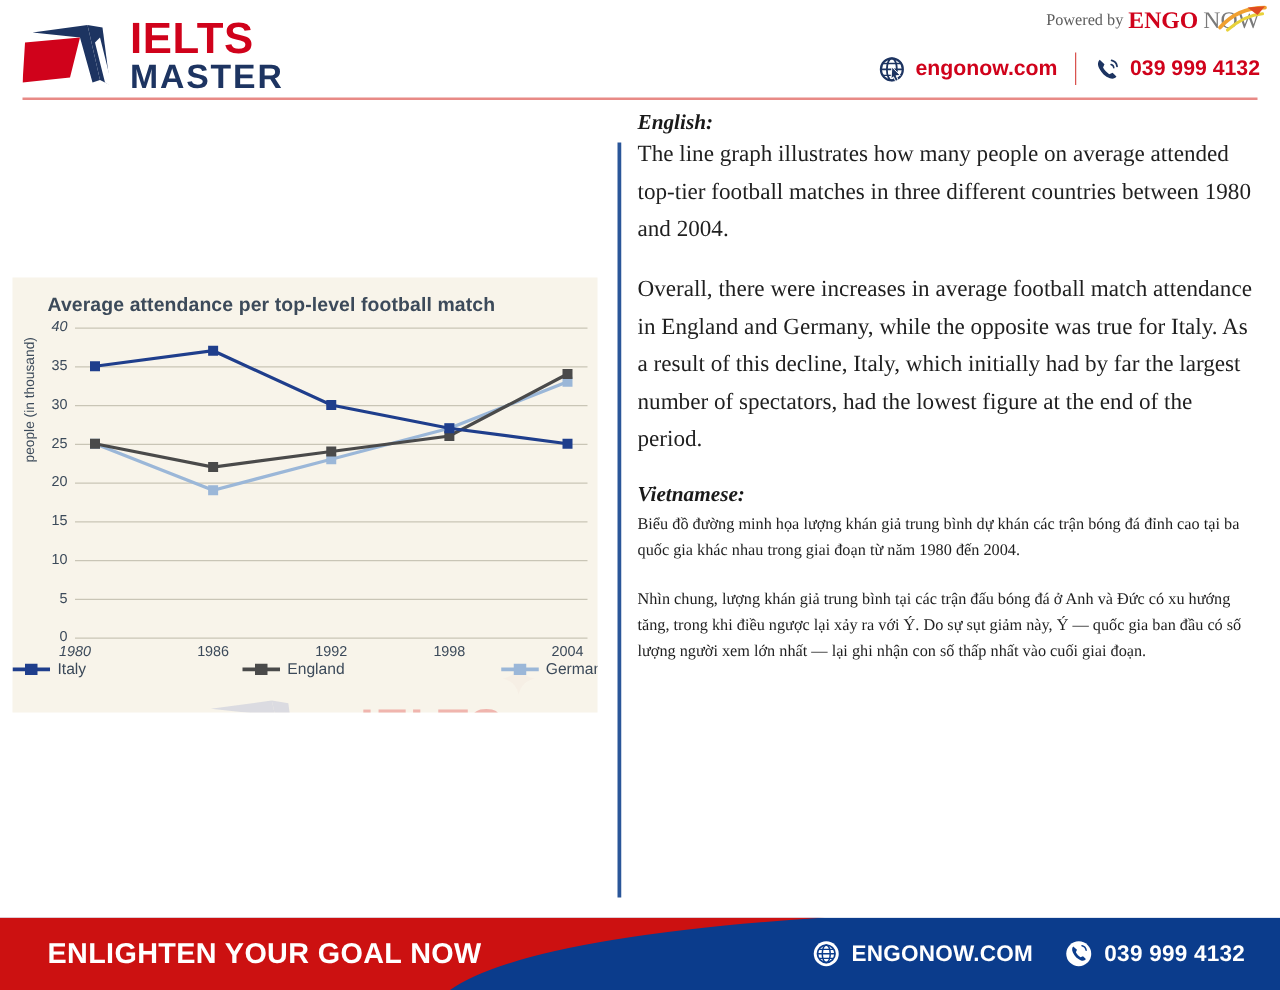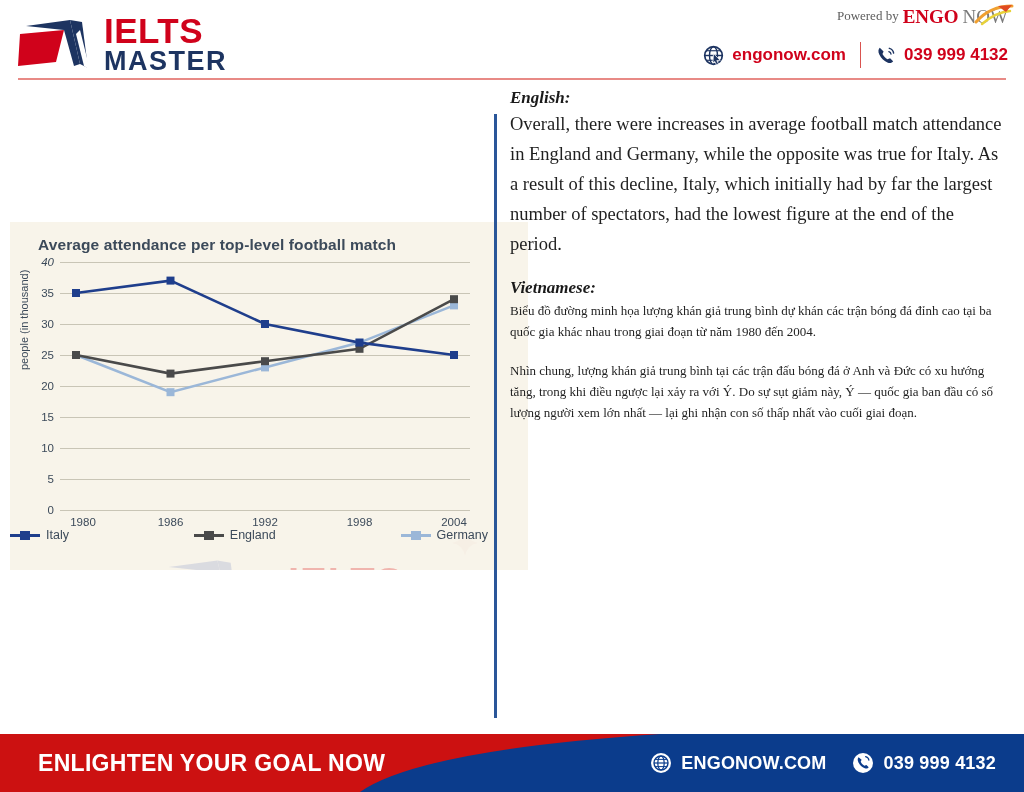--- a/index.html
+++ b/index.html
@@ -48,21 +48,21 @@
   .contact-item{display:flex;align-items:center;gap:8px;}
   .contact-text{font-size:17px;font-weight:bold;color:#d0021b;}
   .contact-sep{width:1px;height:26px;background:#d9534f;}
   .header-rule{
     position:absolute;left:18px;top:78px;width:988px;height:1.5px;
     background:#e88a86;
   }
 
   
   .chart-panel{
-    position:absolute;left:10px;top:222px;width:518px;height:348px;
+    position:absolute;left:10px;top:222px;width:468px;height:348px;
     background:#f8f4ea;
     overflow:hidden;
   }
   .chart-title{
     position:absolute;left:28px;top:14px;
     font-size:15.5px;font-weight:bold;color:#3c4a5a;
     letter-spacing:0.1px;
   }
   .plot{
     position:absolute;left:50px;top:40px;width:410px;height:248px;
@@ -224,21 +224,21 @@
         <div class="ytick" style="top: 217px;">5</div>
         <div class="ytick" style="top: 186px;">10</div>
         <div class="ytick" style="top: 155px;">15</div>
         <div class="ytick" style="top: 124px;">20</div>
         <div class="ytick" style="top: 93px;">25</div>
         <div class="ytick" style="top: 62px;">30</div>
         <div class="ytick" style="top: 31px;">35</div>
         <div class="ytick" style="top: 0px; font-style: italic;">40</div>
       </div>
     <div id="xtick-layer">
-        <div class="xtick" style="left: 23px;">1980</div>
+        <div class="xtick" style="left: 0; font-style: italic;">1980</div>
         <div class="xtick" style="left: 110.5px;">1986</div>
         <div class="xtick" style="left: 205px;">1992</div>
         <div class="xtick" style="left: 299.5px;">1998</div>
         <div class="xtick" style="left: 394px;">2004</div>
       </div>
     <svg class="plotsvg" id="plotsvg" viewBox="0 0 410 248" preserveAspectRatio="none">
         <polyline points="16,93 110.5,130.2 205,105.4 299.5,80.6 394,43.400000000000006" fill="none" stroke="#9bb7d8" stroke-width="2.6"></polyline>
         <rect x="12" y="89" width="8" height="8" fill="#9bb7d8"></rect>
         <rect x="106.5" y="126.19999999999999" width="8" height="8" fill="#9bb7d8"></rect>
         <rect x="201" y="101.4" width="8" height="8" fill="#9bb7d8"></rect>
@@ -295,20 +295,21 @@
         </div>
         <span class="legend-label">Germany</span>
       </div>
     </div>
 </div>
 
 <div class="textcol">
   <div class="vbar"></div>
   <div class="tc-inner">
     <div class="lang-head">English:</div>
+    <p class="para">The line graph illustrates how many people on average attended top-tier football matches in three different countries between 1980 and 2004.</p>
     <p class="para">Overall, there were increases in average football match attendance in England and Germany, while the opposite was true for Italy. As a result of this decline, Italy, which initially had by far the largest number of spectators, had the lowest figure at the end of the period.</p>
     <div class="lang-head">Vietnamese:</div>
     <p class="vn-para">Biểu đồ đường minh họa lượng khán giả trung bình dự khán các trận bóng đá đỉnh cao tại ba quốc gia khác nhau trong giai đoạn từ năm 1980 đến 2004.</p>
     <p class="vn-para">Nhìn chung, lượng khán giả trung bình tại các trận đấu bóng đá ở Anh và Đức có xu hướng tăng, trong khi điều ngược lại xảy ra với Ý. Do sự sụt giảm này, Ý — quốc gia ban đầu có số lượng người xem lớn nhất — lại ghi nhận con số thấp nhất vào cuối giai đoạn.</p>
   </div>
 </div>
 
 <div class="footer">
   <svg class="footer-svg" width="1024" height="58" viewBox="0 0 1024 58">
     <rect x="0" y="0" width="1024" height="58" fill="#0b3c8c"></rect>

